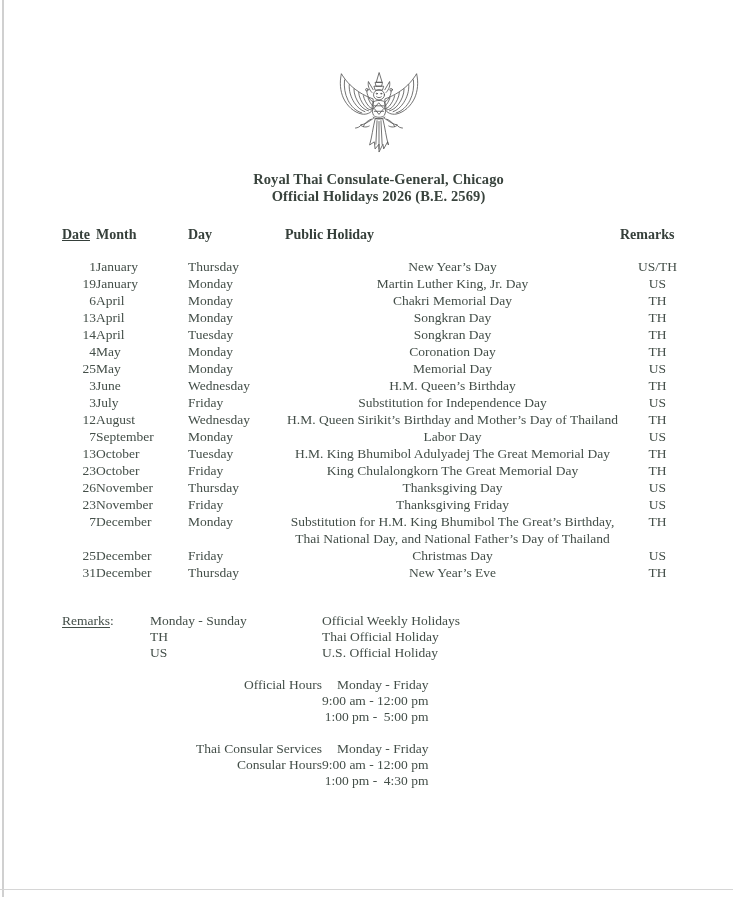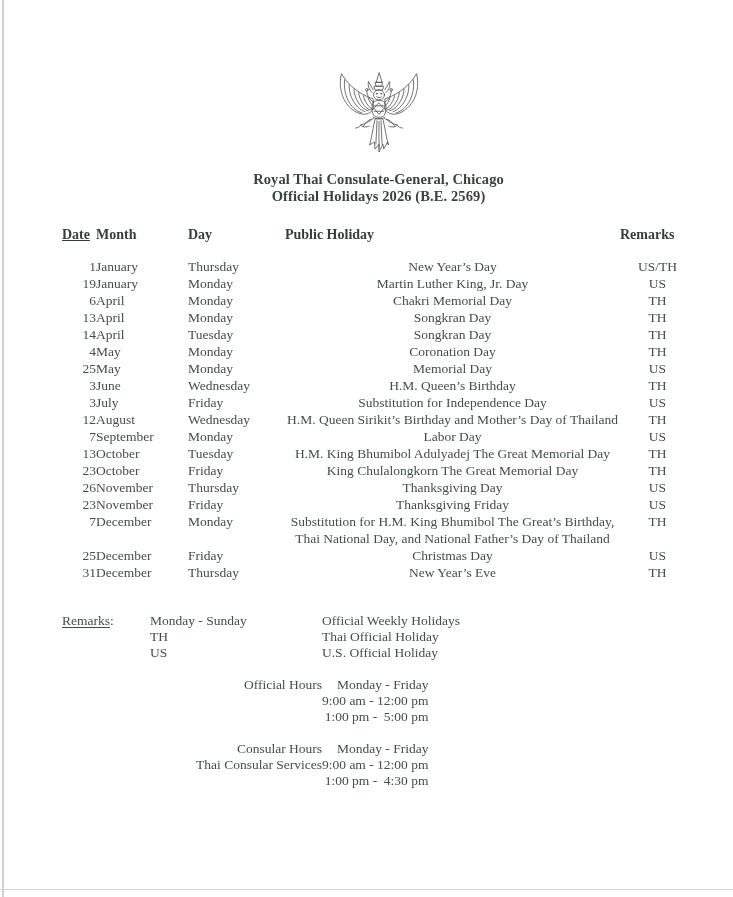--- a/index.html
+++ b/index.html
@@ -360,22 +360,22 @@
           </div>
           <div class="hb-right">
             <div class="time-line">Monday - Friday</div>
             <div class="time-line">9:00 am - 12:00 pm</div>
             <div class="time-line">1:00 pm -  5:00 pm</div>
           </div>
         </div>
 
         <div class="hours-block">
           <div class="hb-left">
+            <div>Thai Consular Services</div>
             <div>Consular Hours</div>
-            <div>Thai Consular Services</div>
           </div>
           <div class="hb-right">
             <div class="time-line">Monday - Friday</div>
             <div class="time-line">9:00 am - 12:00 pm</div>
             <div class="time-line">1:00 pm -  4:30 pm</div>
           </div>
         </div>
       </div>
     </div>
 

